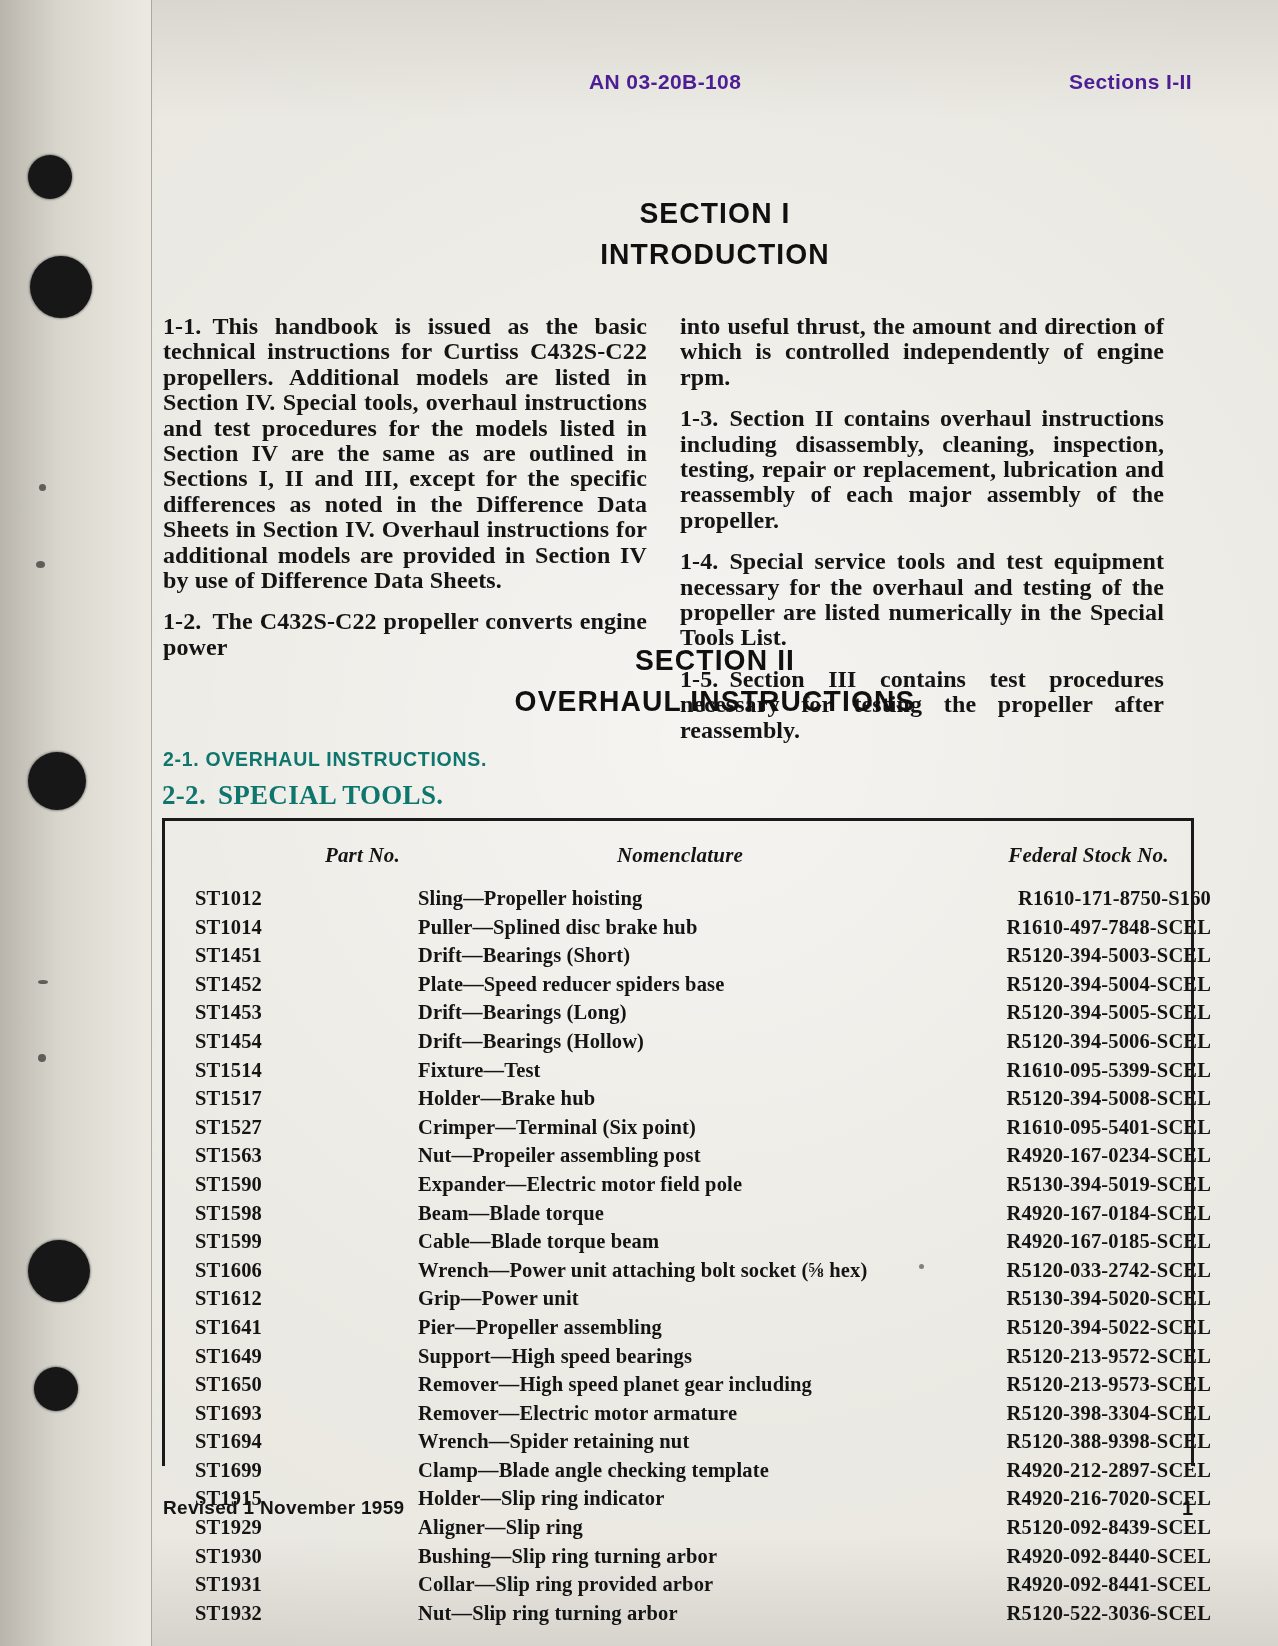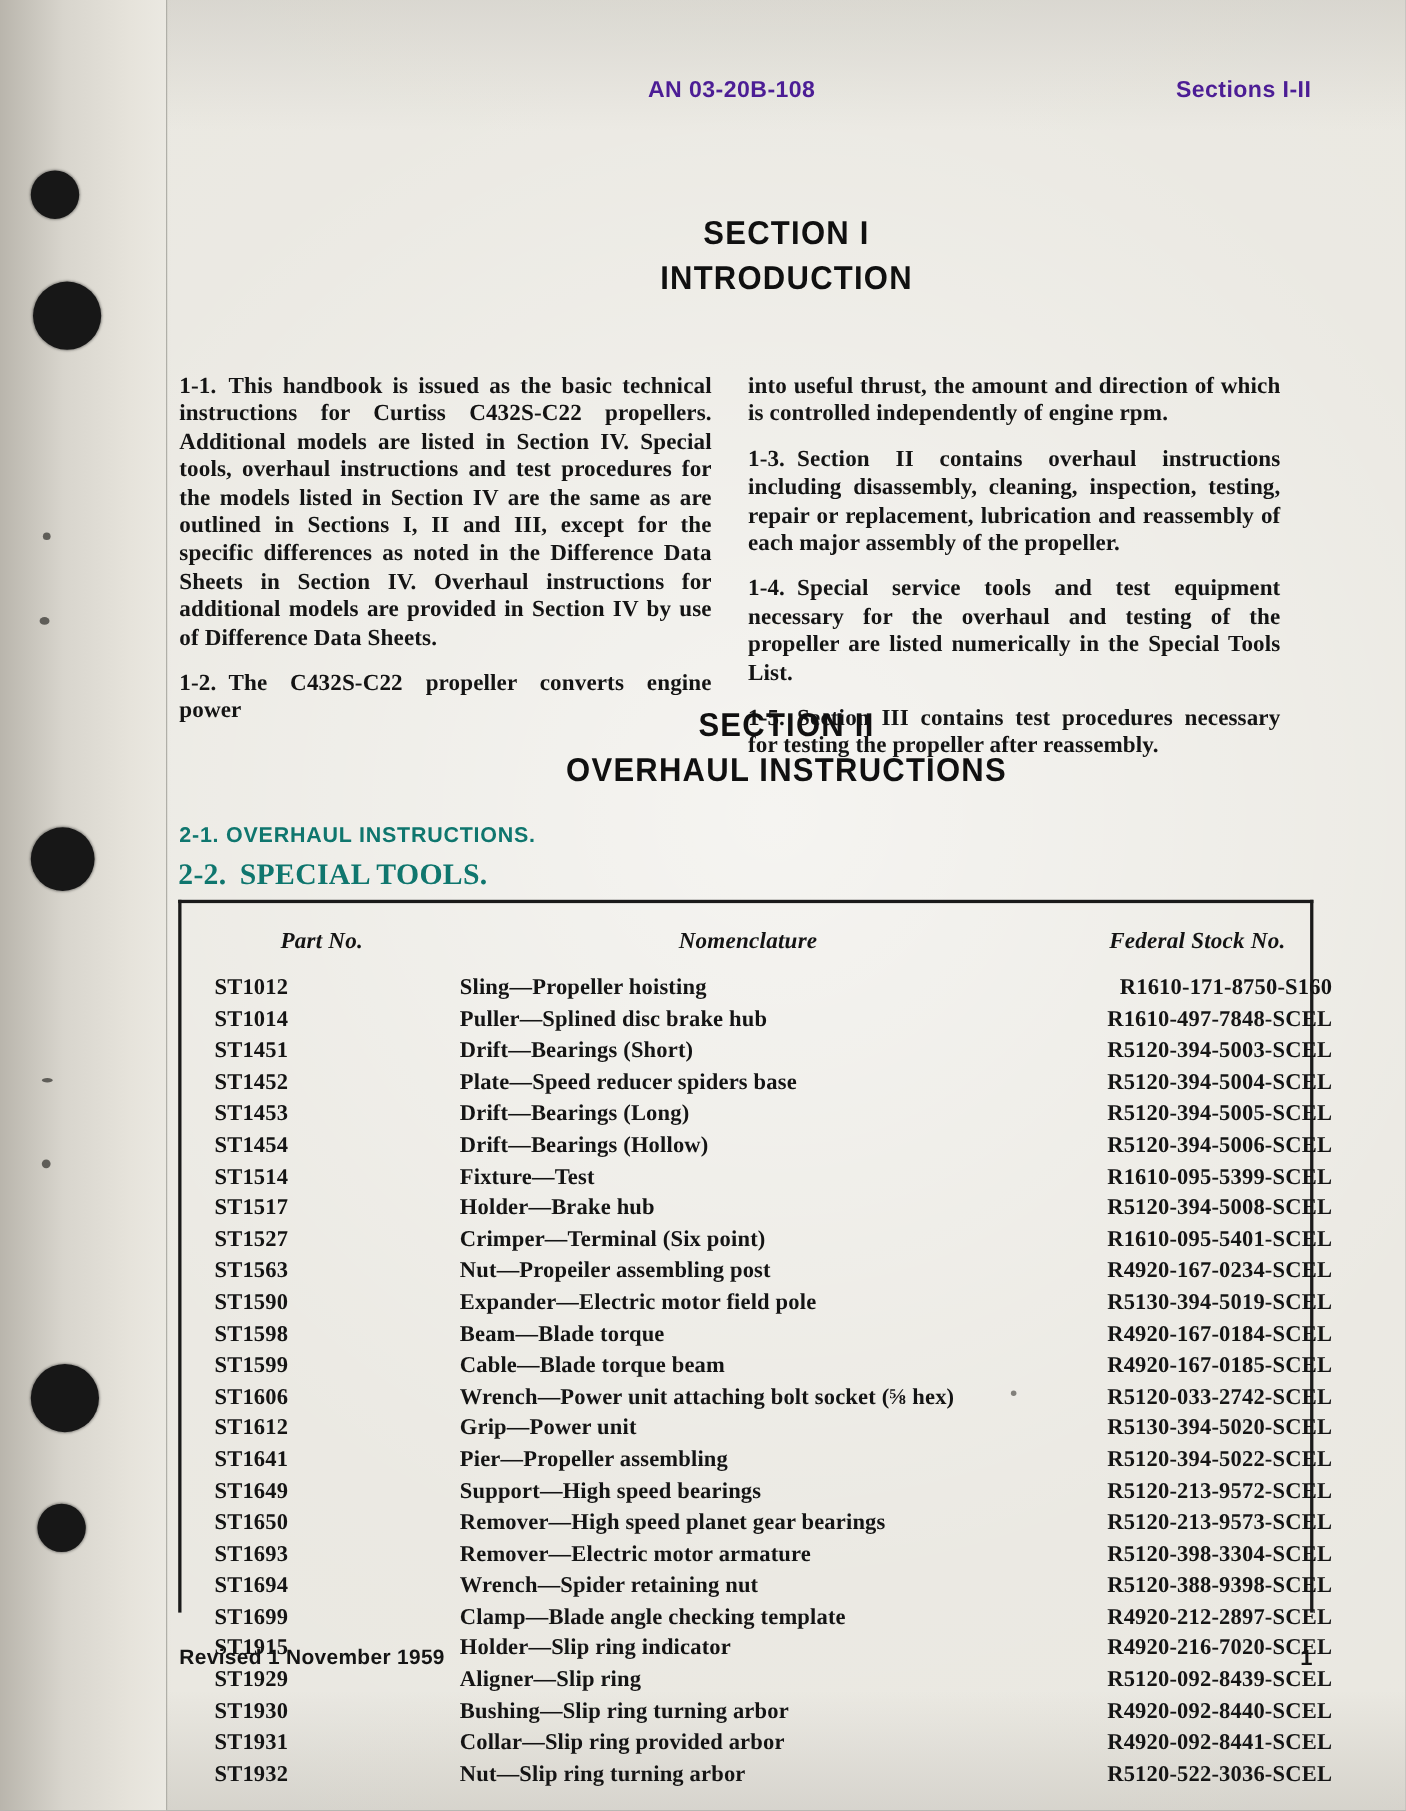--- a/index.html
+++ b/index.html
@@ -86,23 +86,23 @@
     transform: scaleX(0.94);
   }
   #sec1-title    { top: 196px;  font-size: 30px; }
   #sec1-subtitle { top: 237px;  font-size: 30px; }
   #sec2-title    { top: 643px;  font-size: 30px; }
   #sec2-subtitle { top: 684px;  font-size: 30px; }
 
   
   .col {
     position: absolute;
-    top: 338px;
+    top: 314px;
     width: 484px;
-    font-size: 21px;
+    font-size: 24px;
     line-height: 25.4px;
     font-weight: bold;
     text-align: justify;
     text-justify: inter-word;
     letter-spacing: 0.1px;
   }
   #col-left  { left: 11px; }
   #col-right { left: 528px; }
   .para { margin: 0 0 16px 0; }
   .para:last-child { margin-bottom: 0; }
@@ -154,21 +154,21 @@
     font-style: italic;
     font-weight: bold;
     font-size: 21px;
     padding-top: 22px;
     padding-bottom: 16px;
     letter-spacing: 0.2px;
   }
   .c-part  { width: 215px; }
   .c-nom   { width: 560px; }
   .c-fsn   { width: 257px; }
-  #tools-table thead .c-part { text-align: center;   padding-left: 20px; }
+  #tools-table thead .c-part { text-align: right;   padding-left: 20px; }
   #tools-table thead .c-nom  { text-align: center; }
   #tools-table thead .c-fsn  { text-align: center; padding-right: 4px; }
 
   #tools-table tbody td {
     font-weight: bold;
     font-size: 20.5px;
     line-height: 28.6px;
     letter-spacing: 0.15px;
   }
   #tools-table tbody .c-part { padding-left: 30px; }
@@ -347,21 +347,21 @@
               <td class="c-nom">Pier—Propeller assembling</td>
               <td class="c-fsn">R5120-394-5022-SCEL</td>
             </tr>
             <tr>
               <td class="c-part">ST1649</td>
               <td class="c-nom">Support—High speed bearings</td>
               <td class="c-fsn">R5120-213-9572-SCEL</td>
             </tr>
             <tr>
               <td class="c-part">ST1650</td>
-              <td class="c-nom">Remover—High speed planet gear bearings</td>
+              <td class="c-nom">Remover—High speed planet gear including</td>
               <td class="c-fsn">R5120-213-9573-SCEL</td>
             </tr>
             <tr>
               <td class="c-part">ST1693</td>
               <td class="c-nom">Remover—Electric motor armature</td>
               <td class="c-fsn">R5120-398-3304-SCEL</td>
             </tr>
             <tr>
               <td class="c-part">ST1694</td>
               <td class="c-nom">Wrench—Spider retaining nut</td>

